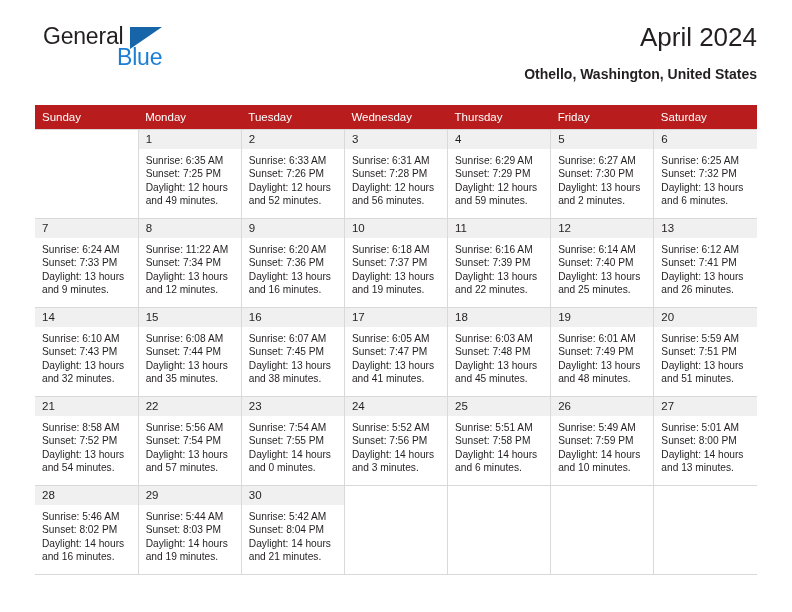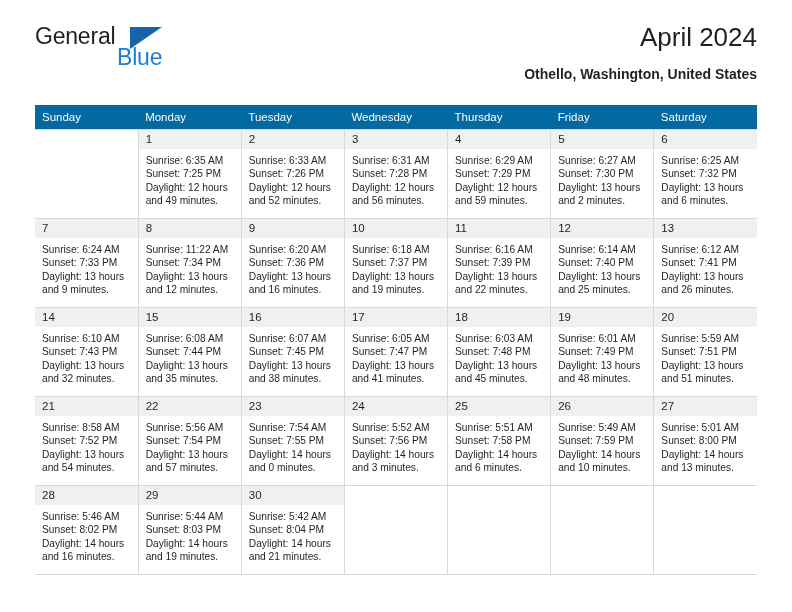--- a/index.html
+++ b/index.html
@@ -33,20 +33,21 @@
     width: 210px;
     height: 48px;
   }
   .logo-row1 {
     display: block;
     font-size: 23px;
     line-height: 24px;
     letter-spacing: -0.2px;
     color: #231f20;
     font-family: "Liberation Sans", sans-serif;
+    margin-left: 8px;
   }
   .logo-row2 {
     display: block;
     font-size: 23px;
     line-height: 23px;
     letter-spacing: -0.2px;
     color: #1c7fd4;
     margin-left: 82px;
     margin-top: -2px;
   }
@@ -79,21 +80,21 @@
   
   .calendar {
     position: absolute;
     left: 35px;
     top: 105px;
     width: 722px;
     border-collapse: collapse;
     table-layout: fixed;
   }
   .calendar th {
-    background: #0369a1;
+    background: #b91c1c;
     color: #ffffff;
     font-size: 11.5px;
     font-weight: normal;
     text-align: left;
     padding: 6px 0 6px 7px;
     height: 11px;
     border: none;
   }
   .calendar td {
     vertical-align: top;

